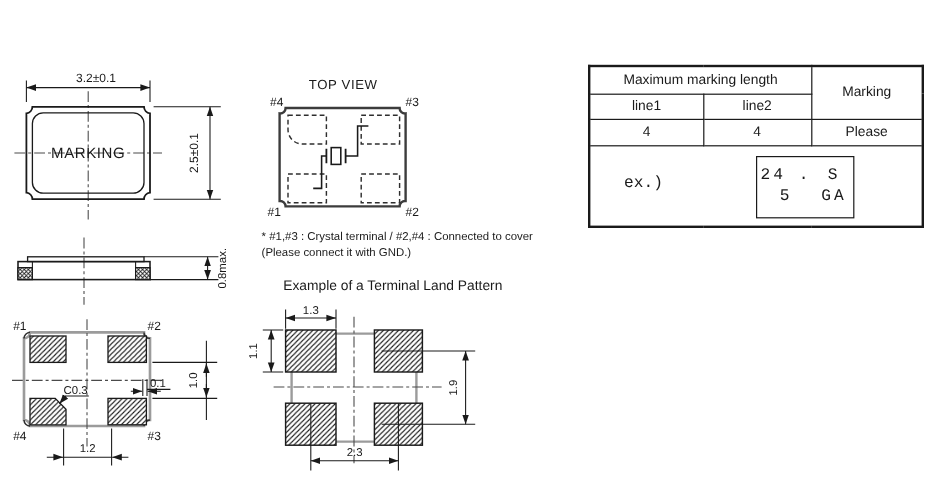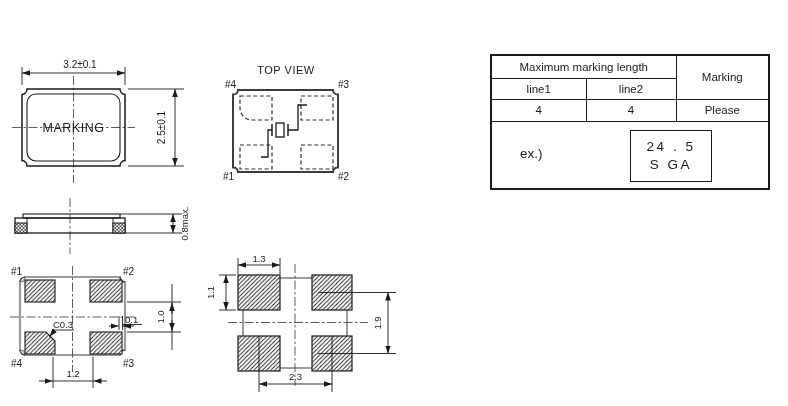--- a/index.html
+++ b/index.html
@@ -18,24 +18,24 @@
   .tvt{font-size:11px;letter-spacing:.5px;}
   .ln{stroke:#1a1a1a;stroke-width:1.3;fill:none;}
   .lnthin{stroke:#1a1a1a;stroke-width:.9;fill:none;}
   .cl{stroke:#4a4a4a;stroke-width:.9;fill:none;stroke-dasharray:9 2.5 2.5 2.5;}
   .dash{stroke:#2e2e2e;stroke-width:1.2;fill:none;stroke-dasharray:4 2.6;}
   .gray{stroke:#9b9b9b;fill:none;}
   
   .mtable{border-collapse:collapse;table-layout:fixed;font-size:11.5px;color:#1a1a1a;}
   .mtable td{border:1px solid #1a1a1a;text-align:center;vertical-align:middle;padding:0;}
   .mtable{border:2px solid #1a1a1a;}
-  .exrow{position:relative;height:66px;}
+  .exrow{position:relative;height:66px;font-family:Liberation Mono, monospace;}
   .exlabel{position:absolute;left:28px;top:24px;font-size:13.5px;}
   .exbox{position:absolute;left:138px;top:8px;width:80px;height:50px;border:1.5px solid #1a1a1a;
-         display:flex;flex-direction:column;justify-content:center;align-items:center;
+         display:flex;flex-direction:row;justify-content:center;align-items:center;
          font-size:13.5px;letter-spacing:2.5px;line-height:18px;}
 </style>
 </head>
 <body>
 
 <div class="canvas">
 
 
   <svg class="abs" style="left:10px;top:54px;" width="192" height="134" viewBox="0 0 192 134">
     <defs>
@@ -87,20 +87,24 @@
       <line class="ln" style="stroke-width:1.5" x1="93" y1="66" x2="93" y2="78"></line>
       <rect class="ln" fill="#fff" x="81" y="65" width="8" height="14"></rect>
     </g>
 
     <text class="pin" x="30" y="30">#4</text>
     <text class="pin" x="143" y="30">#3</text>
     <text class="pin" x="28" y="122">#1</text>
     <text class="pin" x="143" y="122">#2</text>
   </svg>
 
+  <div class="abs note" style="left:218px;top:192px;width:245px;">
+    <div>* #1,#3 : Crystal terminal / #2,#4 : Connected to cover</div>
+    <div>(Please connect it with GND.)</div>
+  </div>
 
   <table class="mtable abs" style="left:490px;top:54px;width:278px;padding-left:24px;">
     <colgroup>
         <col style="width:95px">
         <col style="width:90px">
         <col style="width:93px">
       </colgroup>
     <tbody>
         <tr style="height:23px">
       <td colspan="2">Maximum marking length</td>
@@ -217,20 +221,21 @@
     <g>
       <line class="lnthin" x1="45" y1="99" x2="45" y2="130"></line>
       <line class="lnthin" x1="85" y1="99" x2="85" y2="130"></line>
       <line class="lnthin" x1="45" y1="123" x2="85" y2="123"></line>
       <line class="lnthin" x1="31" y1="123" x2="44.5" y2="123" marker-end="url(#ar-bv)"></line>
       <line class="lnthin" x1="99" y1="123" x2="85.5" y2="123" marker-end="url(#ar-bv)"></line>
       <text class="dim" x="65" y="119" text-anchor="middle">1.2</text>
     </g>
   </svg>
 
+  <div class="abs lp-title" style="left:236px;top:233px;">Example of a Terminal Land Pattern</div>
 
   <svg class="abs" style="left:200px;top:252px;" width="250" height="154" viewBox="0 0 250 154">
     <defs>
       <marker id="ar-lp" markerWidth="9" markerHeight="7" refX="8" refY="3.2" orient="auto-start-reverse" markerUnits="userSpaceOnUse">
         <path d="M0,0.4 L8,3.2 L0,6 Z" fill="#1a1a1a"></path>
       </marker>
       <pattern id="h-lp" width="4.2" height="4.2" patternUnits="userSpaceOnUse">
         <rect width="4.2" height="4.2" fill="#fff"></rect>
         <path d="M-1,1 L1,-1 M0,4.2 L4.2,0 M3.2,5.2 L5.2,3.2" stroke="#1a1a1a" stroke-width="0.9"></path>
       </pattern>

